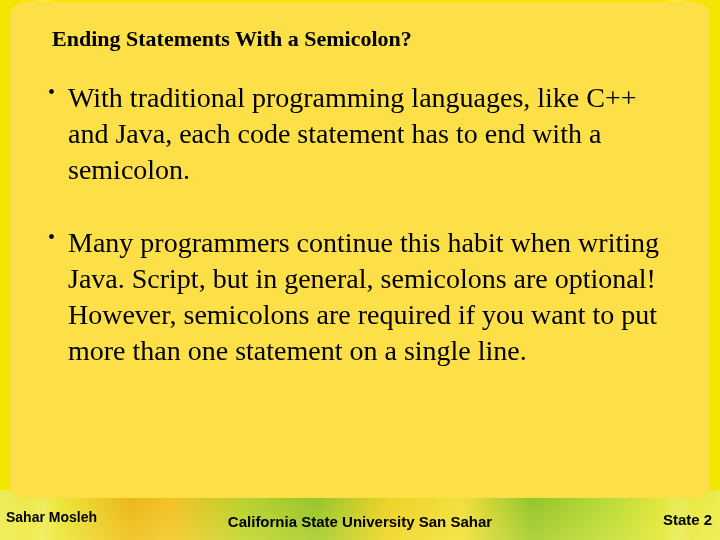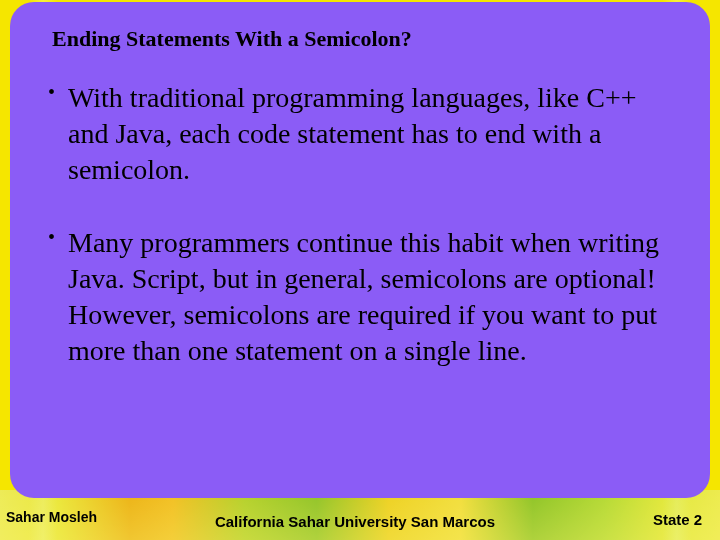--- a/index.html
+++ b/index.html
@@ -33,22 +33,22 @@
     position:absolute;
     left:0; right:0; bottom:0; height:50px;
     background: linear-gradient(to bottom, rgba(255,255,255,0) 0%, rgba(255,255,200,0.3) 100%);
   }
   .slide-card {
     position: absolute;
     left: 10px;
     right: 10px;
     top: 2px;
     bottom: 42px;
-    background: #8b5cf6;
-    border-radius: 24px;
+    background: #fde047;
+    border-radius: 14px;
     padding: 24px 36px 20px 36px;
   }
   .title {
     font-size: 22px;
     font-weight: bold;
     color: #000;
     margin-bottom: 28px;
     margin-left: 6px;
   }
   ul.bullets {
@@ -67,21 +67,21 @@
     content: "•";
     position: absolute;
     left: -20px;
     top: 0;
     font-size: 20px;
     color: #000;
   }
   .bold { font-weight: normal; }
   .footer {
     position: absolute;
-    left: 0; right: 10px; bottom: 4px;
+    left: 0; right: 0; bottom: 4px;
     height: 34px;
     display: flex;
     align-items: center;
     font-family: Arial, Helvetica, sans-serif;
     font-weight: bold;
     color: #000;
   }
   .footer .author {
     position: absolute;
     left: 6px;
@@ -112,17 +112,17 @@
 <div class="slide-card">
   <div class="title">Ending Statements With a Semicolon?</div>
   <ul class="bullets">
     <li>With traditional programming languages, like C++ and Java, each code statement has to end with a semicolon.</li>
     <li>Many programmers continue this habit when writing Java. Script, but in general, semicolons are <span class="bold">optional</span>! However, semicolons are required if you want to put more than one statement on a single line.</li>
   </ul>
 </div>
 
 <div class="footer">
   <div class="author">Sahar Mosleh</div>
-  <div class="university">California Sahar University San Marcos</div>
+  <div class="university">California State University San Sahar</div>
   <div class="page">
     <span>State</span><span class="num">2</span>
   </div>
 </div>
 
 </body></html>

